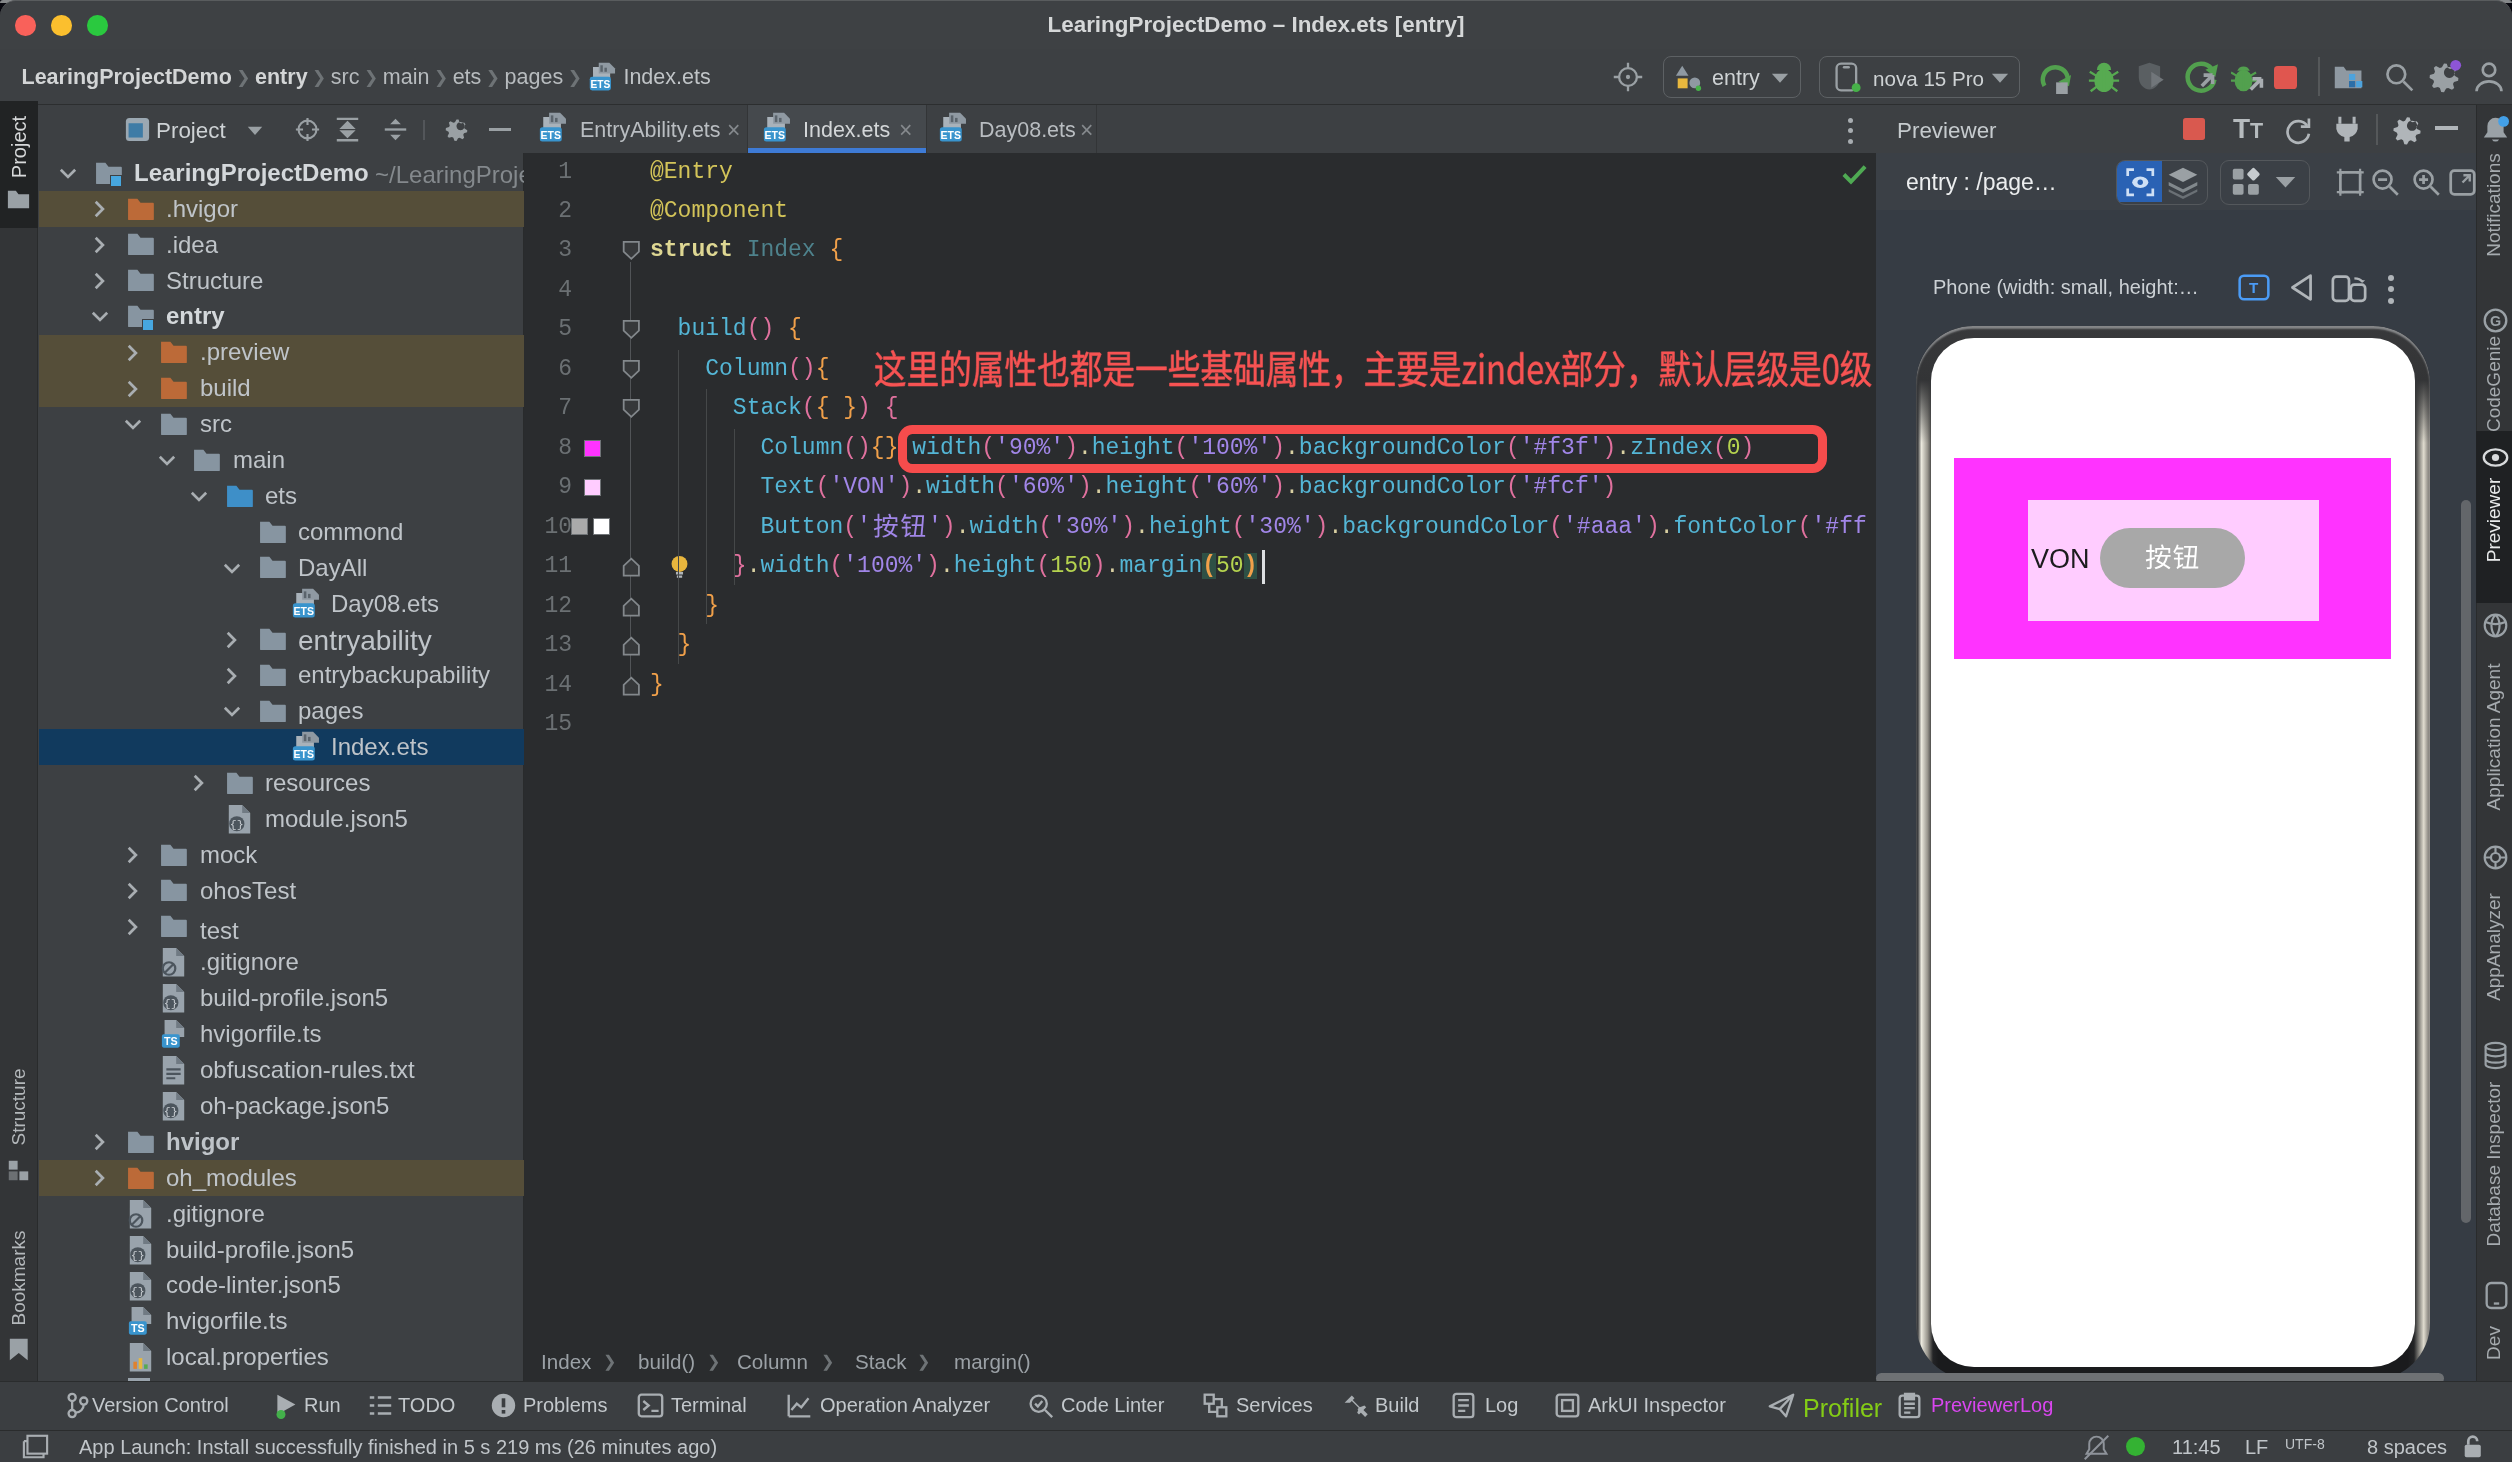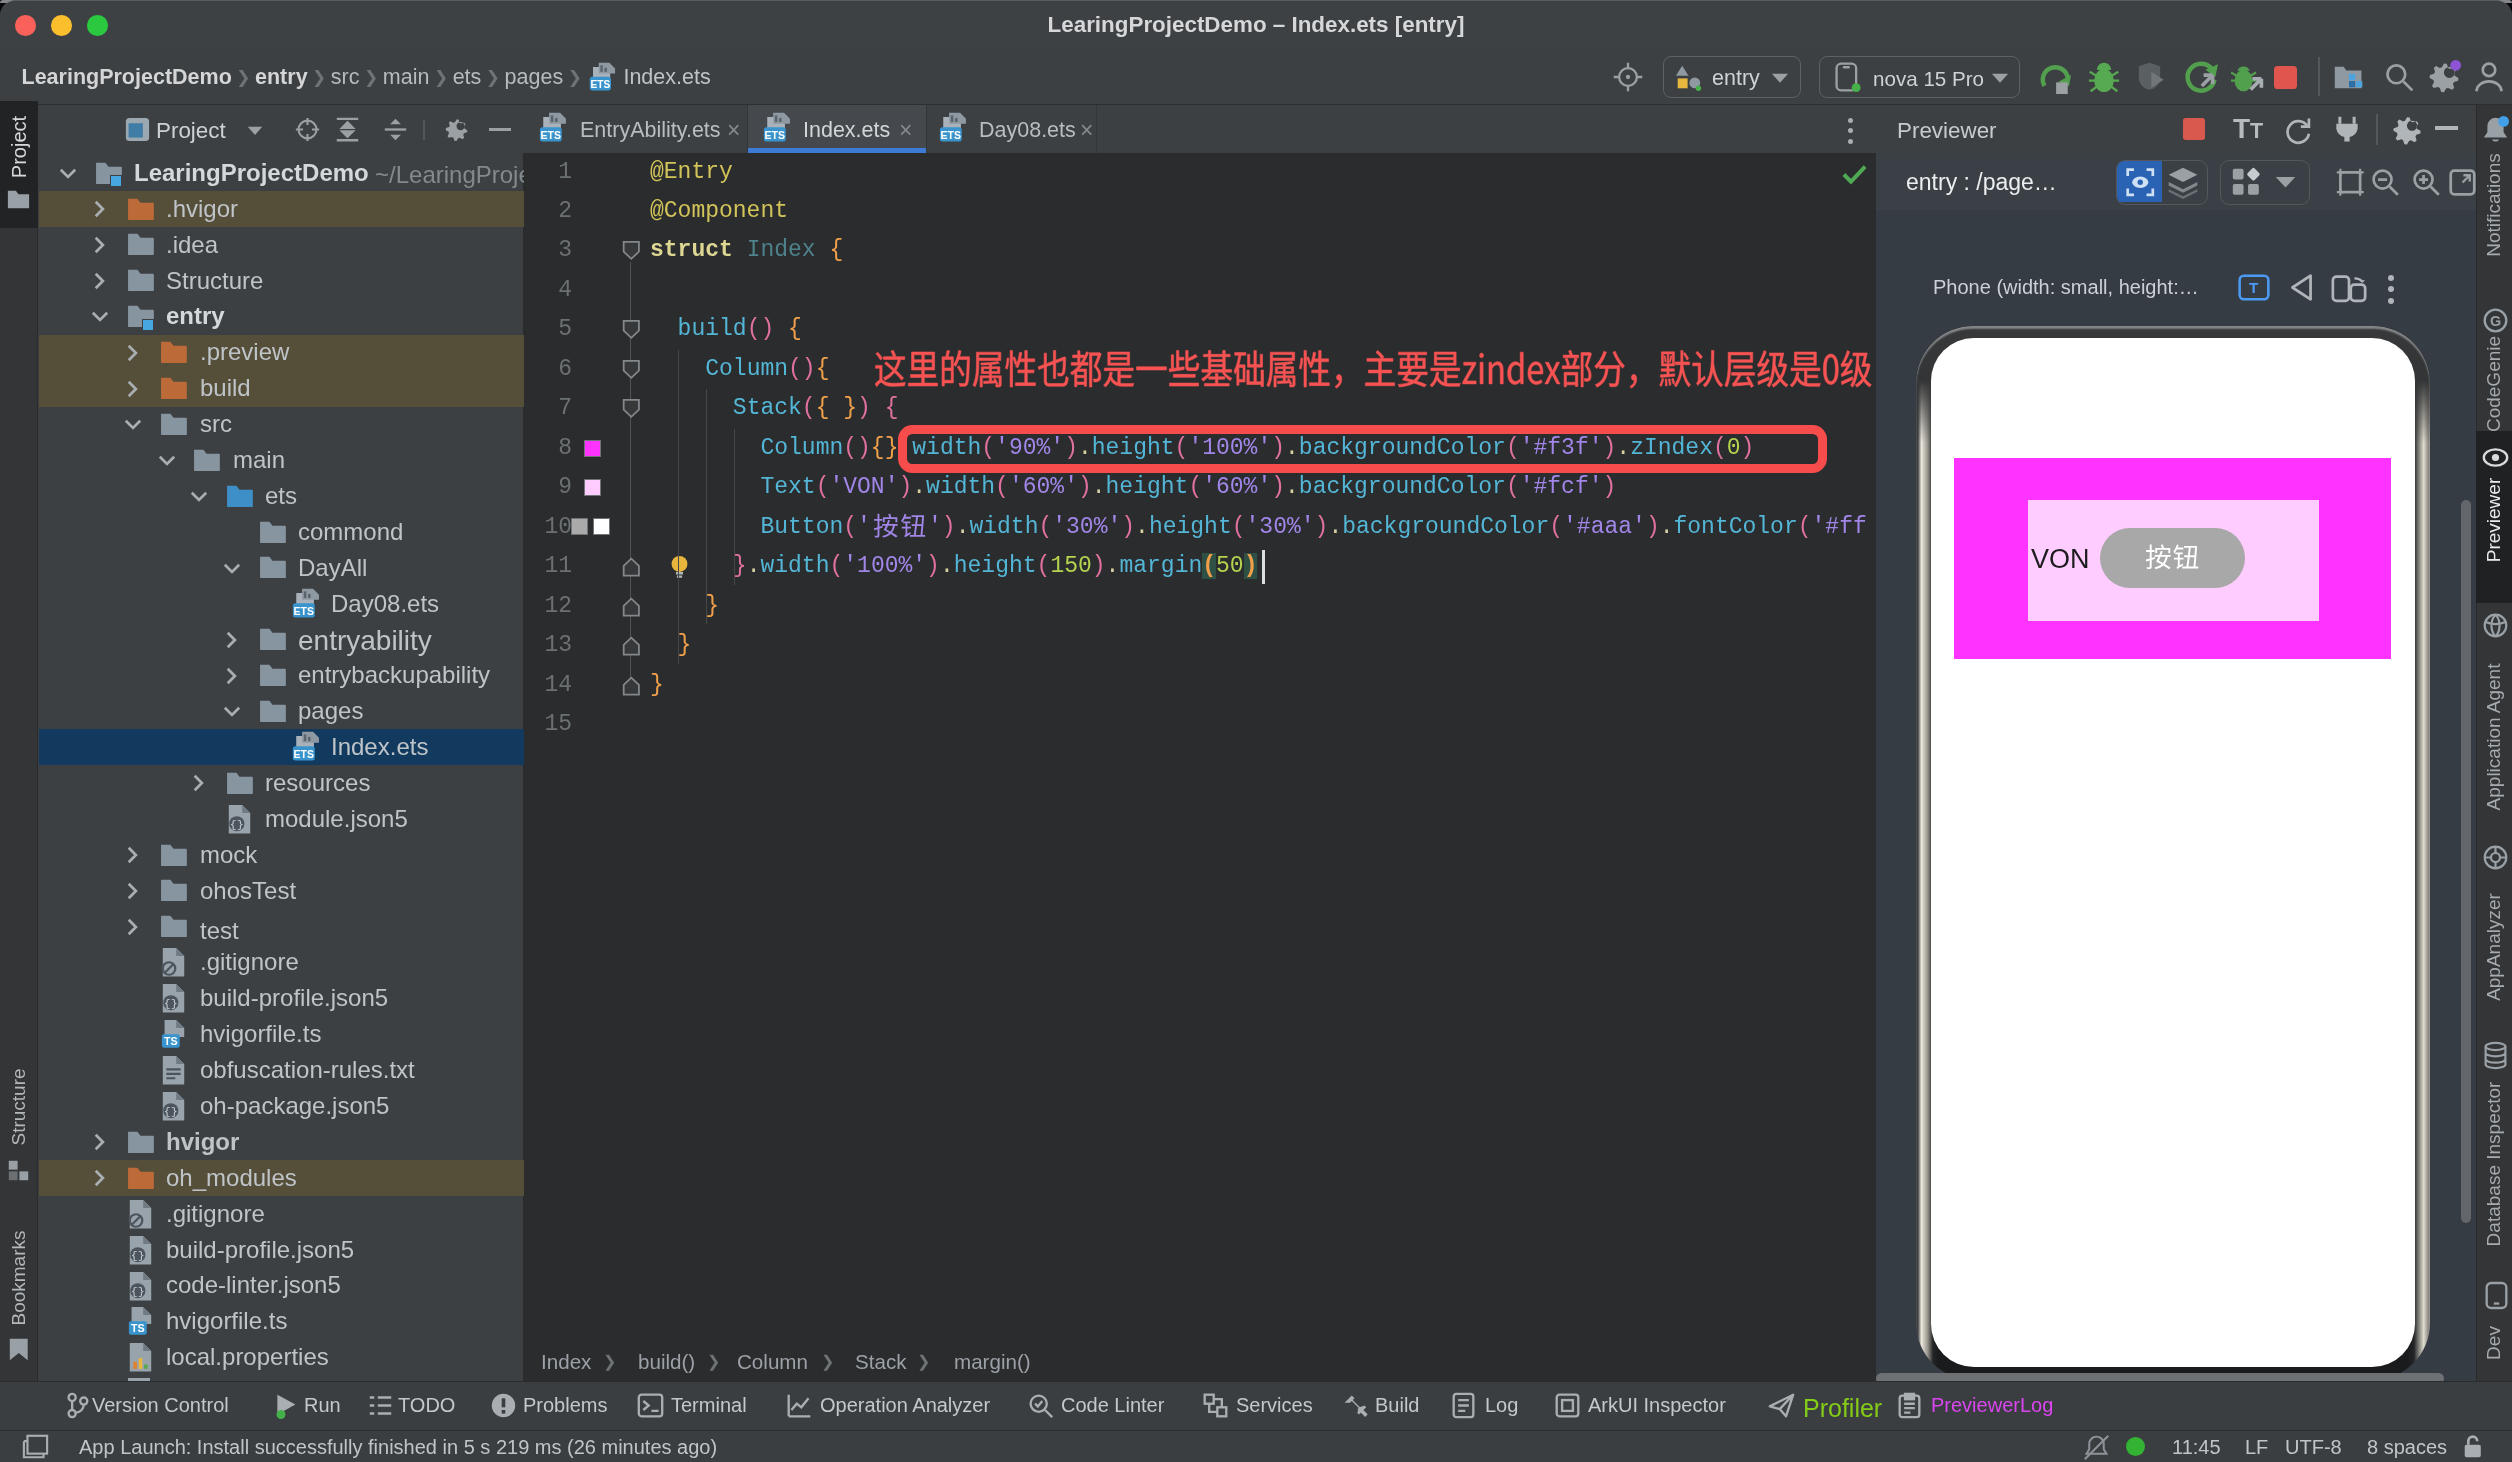--- a/index.html
+++ b/index.html
@@ -763,18 +763,18 @@
     <path d="M2 8 h4 M2 8 v18 h22 v-4"></path>
   </svg>
 <div class="ab" style="left:79px;top:1436px;font-size:20px;color:#c0c5c9">App Launch: Install successfully finished in 5 s 219 ms (26 minutes ago)</div>
 <svg class="ab" style="left:2082px;top:1433px" width="29" height="29" viewBox="0 0 32 32" fill="none" stroke="#8e939a" stroke-width="2.2">
 <path d="M16 4 a8 8 0 0 1 8 8 v6 l3 5 H5 l3-5 v-6 a8 8 0 0 1 8-8 z"></path>
     <path d="M3 29 L29 3"></path>
   </svg>
 <div class="ab" style="left:2126px;top:1437px;width:19px;height:19px;border-radius:50%;background:#34b233"></div>
 <div class="ab" style="left:2172px;top:1436px;font-size:20px;color:#c0c5c9">11:45</div>
 <div class="ab" style="left:2245px;top:1436px;font-size:20px;color:#c0c5c9">LF</div>
-<div class="ab" style="left:2285px;top:1436px;font-size:20px;color:#c0c5c9">UTF-8</div>
+<div class="ab" style="left:2285px;top:1436px;font-size:14px;color:#c0c5c9">UTF-8</div>
 <div class="ab" style="left:2367px;top:1436px;font-size:20px;color:#c0c5c9">8 spaces</div>
 <svg class="ab" style="left:2462px;top:1434px" width="21.5" height="25" viewBox="0 0 24 28" fill="#a9aeb2">
 <rect x="3" y="12" width="18" height="14" rx="2"></rect>
     <path d="M7 12 v-4 a5 5 0 0 1 10 0" fill="none" stroke="#a9aeb2" stroke-width="3"></path>
   </svg>
 
 </body></html>

